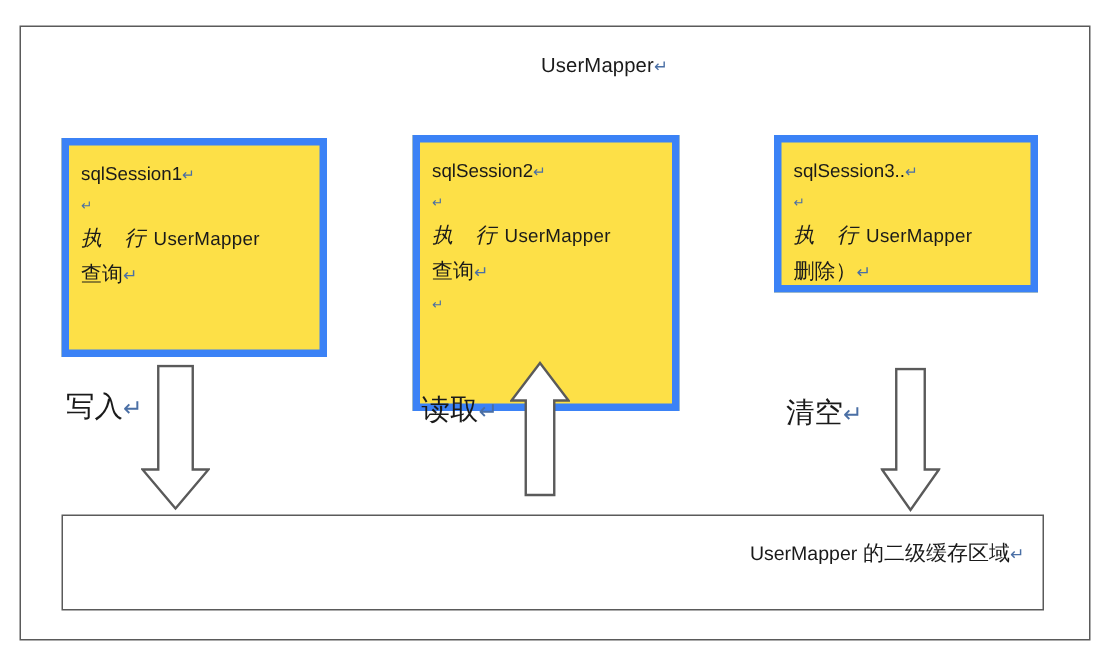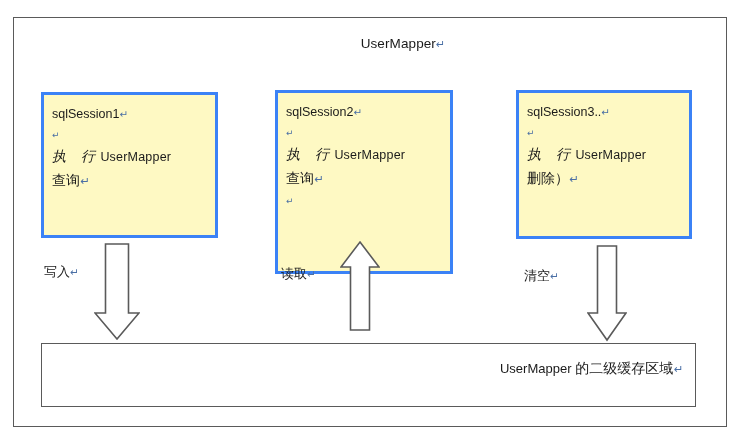--- a/index.html
+++ b/index.html
@@ -46,28 +46,28 @@
     line-height: 20px;
     letter-spacing: 0.1px;
     color: #1a1a1a;
     white-space: pre;
     margin-left: 33px;
   }
 
   
   .session-box {
     position: absolute;
-    border: 3px solid #3b82f6;
+    border: 5px solid #3b82f6;
     box-sizing: border-box;
-    background: #fef9c3;
+    background: #fde047;
     padding: 9px 8px 6px 8px;
   }
   .session-box.s1 { left: 41px;  top: 92px; width: 177px; height: 146px; }
   .session-box.s2 { left: 275px; top: 90px; width: 178px; height: 184px; }
-  .session-box.s3 { left: 516px; top: 90px; width: 176px; height: 149px; }
+  .session-box.s3 { left: 516px; top: 90px; width: 176px; height: 105px; }
 
   .sb-line {
     font-size: 12.5px;
     line-height: 21px;
     color: #1a1a1a;
     white-space: pre;
   }
   .sb-line.cjk {
     font-size: 14px;
     line-height: 23px;
@@ -87,21 +87,21 @@
     font-style: italic;
   }
   .sb-latin {
     font-size: 12.5px;
     letter-spacing: 0.2px;
   }
 
   
   .arrow-label {
     position: absolute;
-    font-size: 13px;
+    font-size: 19px;
     line-height: 20px;
     color: #1a1a1a;
     white-space: pre;
   }
   .arrow-label.l1 { left: 44px;  top: 262px; }
   .arrow-label.l2 { left: 281px; top: 264px; }
   .arrow-label.l3 { left: 524px; top: 266px; }
 
   
   .block-arrow {

